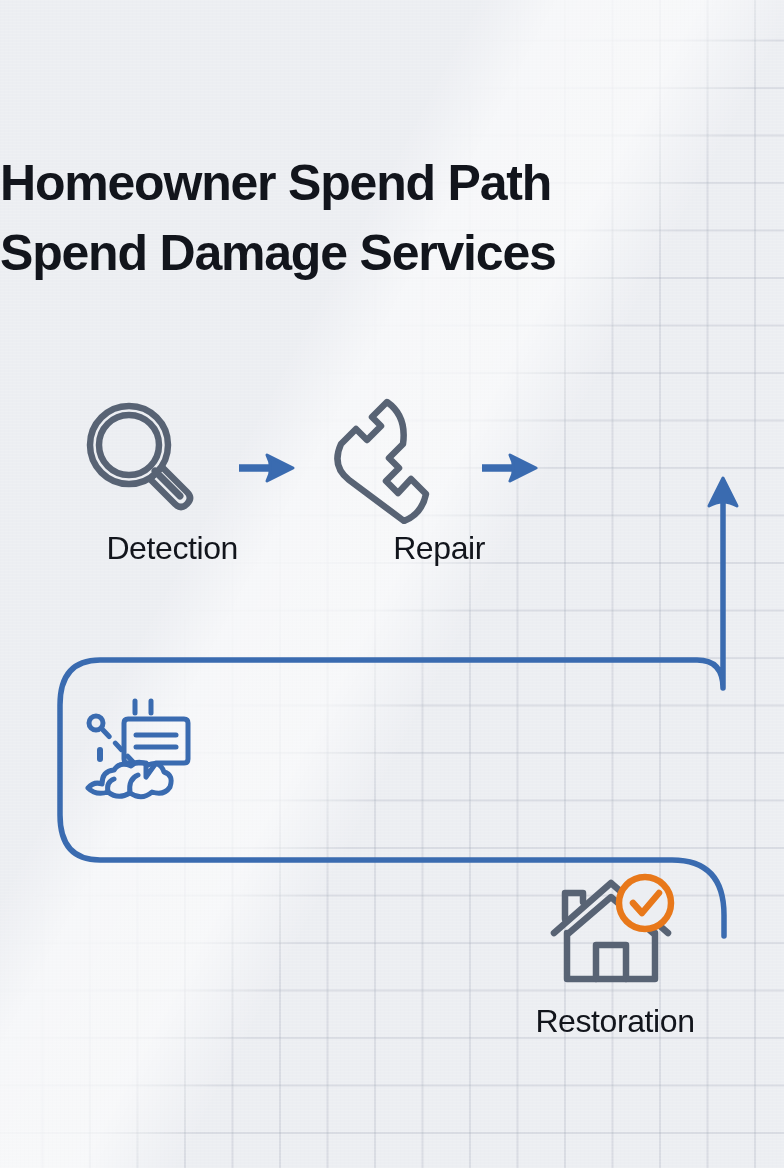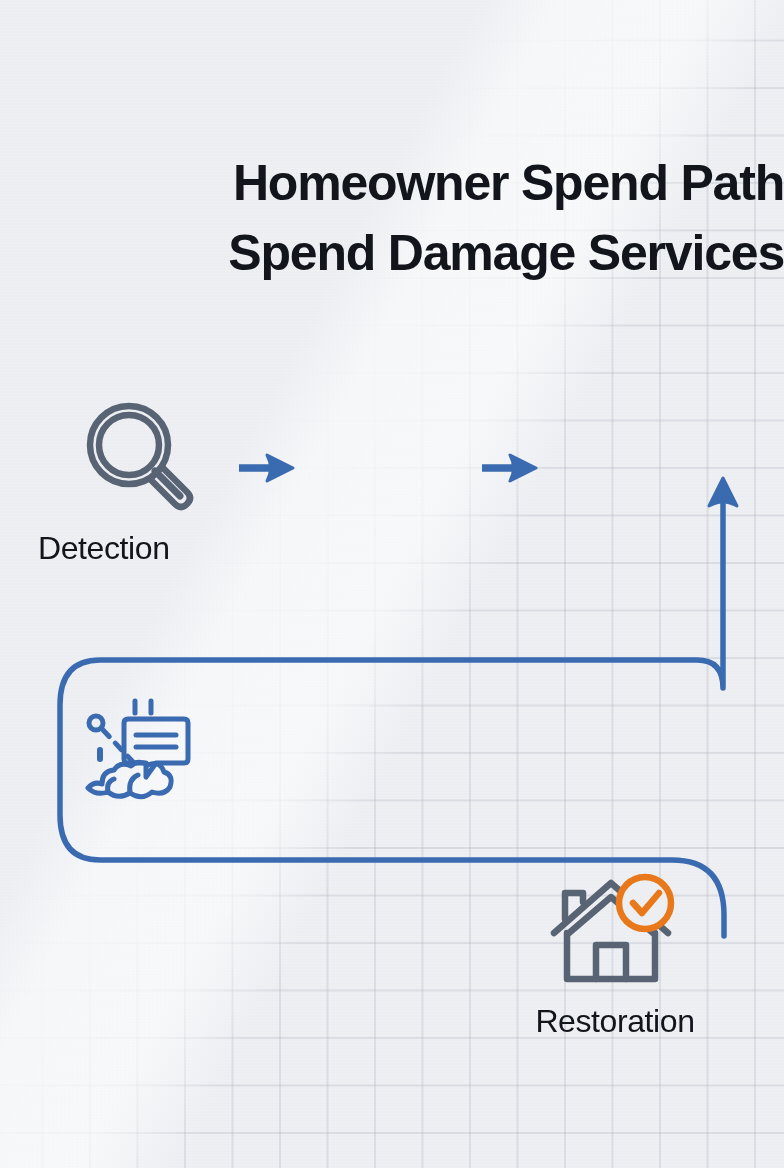--- a/index.html
+++ b/index.html
@@ -53,21 +53,21 @@
       repeating-linear-gradient(90deg, rgba(0,0,0,0.012) 0 1px, rgba(0,0,0,0) 1px 4px);
     pointer-events: none;
   }
 
   
   .title-block {
     position: absolute;
     left: 0;
     right: 0;
     top: 148px;
-    text-align: right;
+    text-align: left;
     z-index: 6;
   }
   .title-line {
     font-size: 50px;
     font-weight: 700;
     letter-spacing: -1.2px;
     line-height: 70px;
     color: #12151C;
     white-space: nowrap;
   }
@@ -84,21 +84,21 @@
     position: absolute;
     top: 388px;
     left: 0;
     width: 784px;
     height: 210px;
     z-index: 5;
   }
   .step {
     position: absolute;
     width: 200px;
-    text-align: left;
+    text-align: right;
   }
   .step .icon-slot {
     height: 138px;
     display: flex;
     align-items: center;
     justify-content: center;
   }
   .step .step-label {
     font-size: 32px;
     font-weight: 400;
@@ -190,20 +190,38 @@
             <circle cx="53" cy="50" r="39"></circle>
             <circle cx="53" cy="50" r="30"></circle>
             <path d="M 79 76 L 104 101" stroke-width="7"></path>
             <path d="M 74 84 L 86 72 L 111 97 Q 117 103 111 109 Q 105 115 99 109 Z" stroke-width="6.5" stroke-linejoin="round"></path>
           </g>
         </svg>
       </div>
       <div class="step-label">Detection</div>
     </div>
 
+    <div class="step" id="step-repair">
+      <div class="icon-slot">
+        <svg width="124" height="134" viewBox="0 0 124 134">
+          <g fill="none" stroke="#586374" stroke-width="6.5" stroke-linejoin="round" stroke-linecap="round">
+
+            <path d="M 64 12
+                     L 49 27 L 58 36 L 44 50 L 33 39 L 18 54
+                     Q 8 76 26 90
+                     L 81 131
+                     Q 99 124 103 104
+                     L 88 89 L 75 103 L 63 91 L 76 78 L 66 68
+                     L 80 54
+                     Q 84 26 64 12 Z"></path>
+          </g>
+        </svg>
+      </div>
+      <div class="step-label">Repair</div>
+    </div>
 
   </div>
 
   <div class="flow-arrow" id="arrow-1">
     <svg width="62" height="40" viewBox="0 0 62 40">
       <path d="M 2 20 L 34 20" stroke="#3A6BB0" stroke-width="7.5" stroke-linecap="butt" fill="none"></path>
       <path d="M 56 20 L 30 7 Q 37 20 30 33 Z" fill="#3A6BB0" stroke="#3A6BB0" stroke-width="3" stroke-linejoin="round"></path>
     </svg>
   </div>
 

